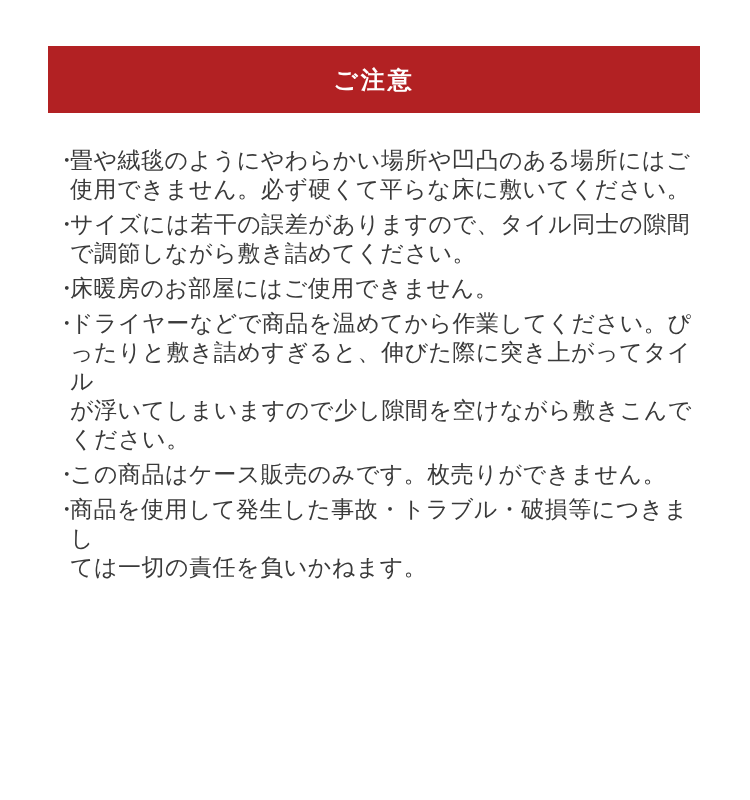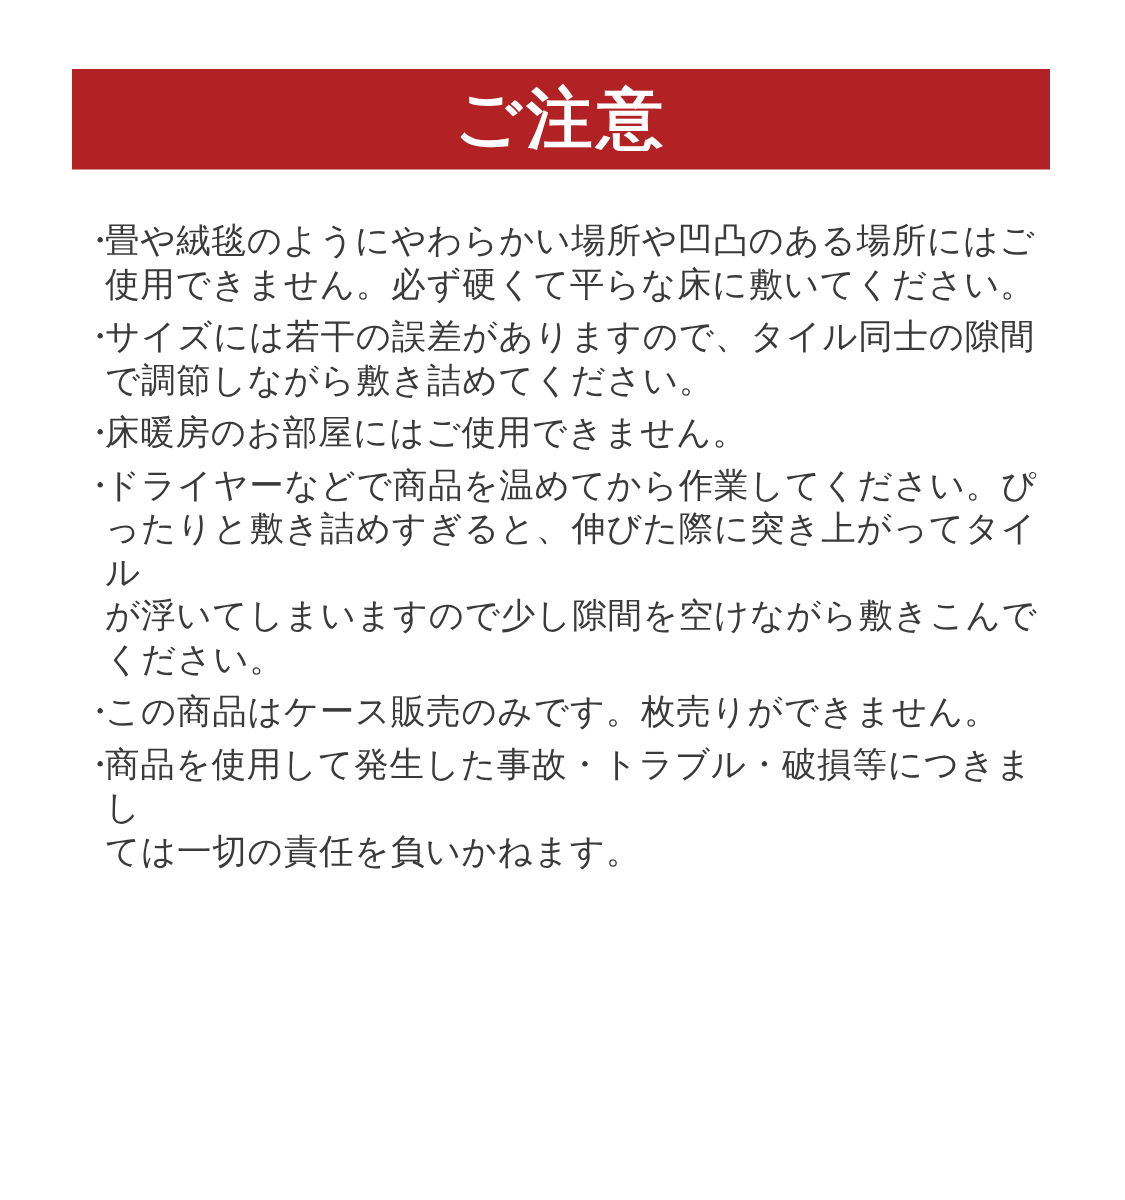--- a/index.html
+++ b/index.html
@@ -23,21 +23,21 @@
     margin: 46px 50px 0 48px;
     width: 652px;
     height: 67px;
     background: #b22123;
     display: flex;
     align-items: center;
     justify-content: center;
   }
   .caution-title {
     color: #ffffff;
-    font-size: 44px;
+    font-size: 24px;
     font-weight: bold;
     letter-spacing: 3px;
     line-height: 1;
   }
   .notice-list {
     margin-top: 33px;
     padding: 0 48px 0 55px;
     color: #3a3a3a;
     font-size: 23px;
     line-height: 1.26;

